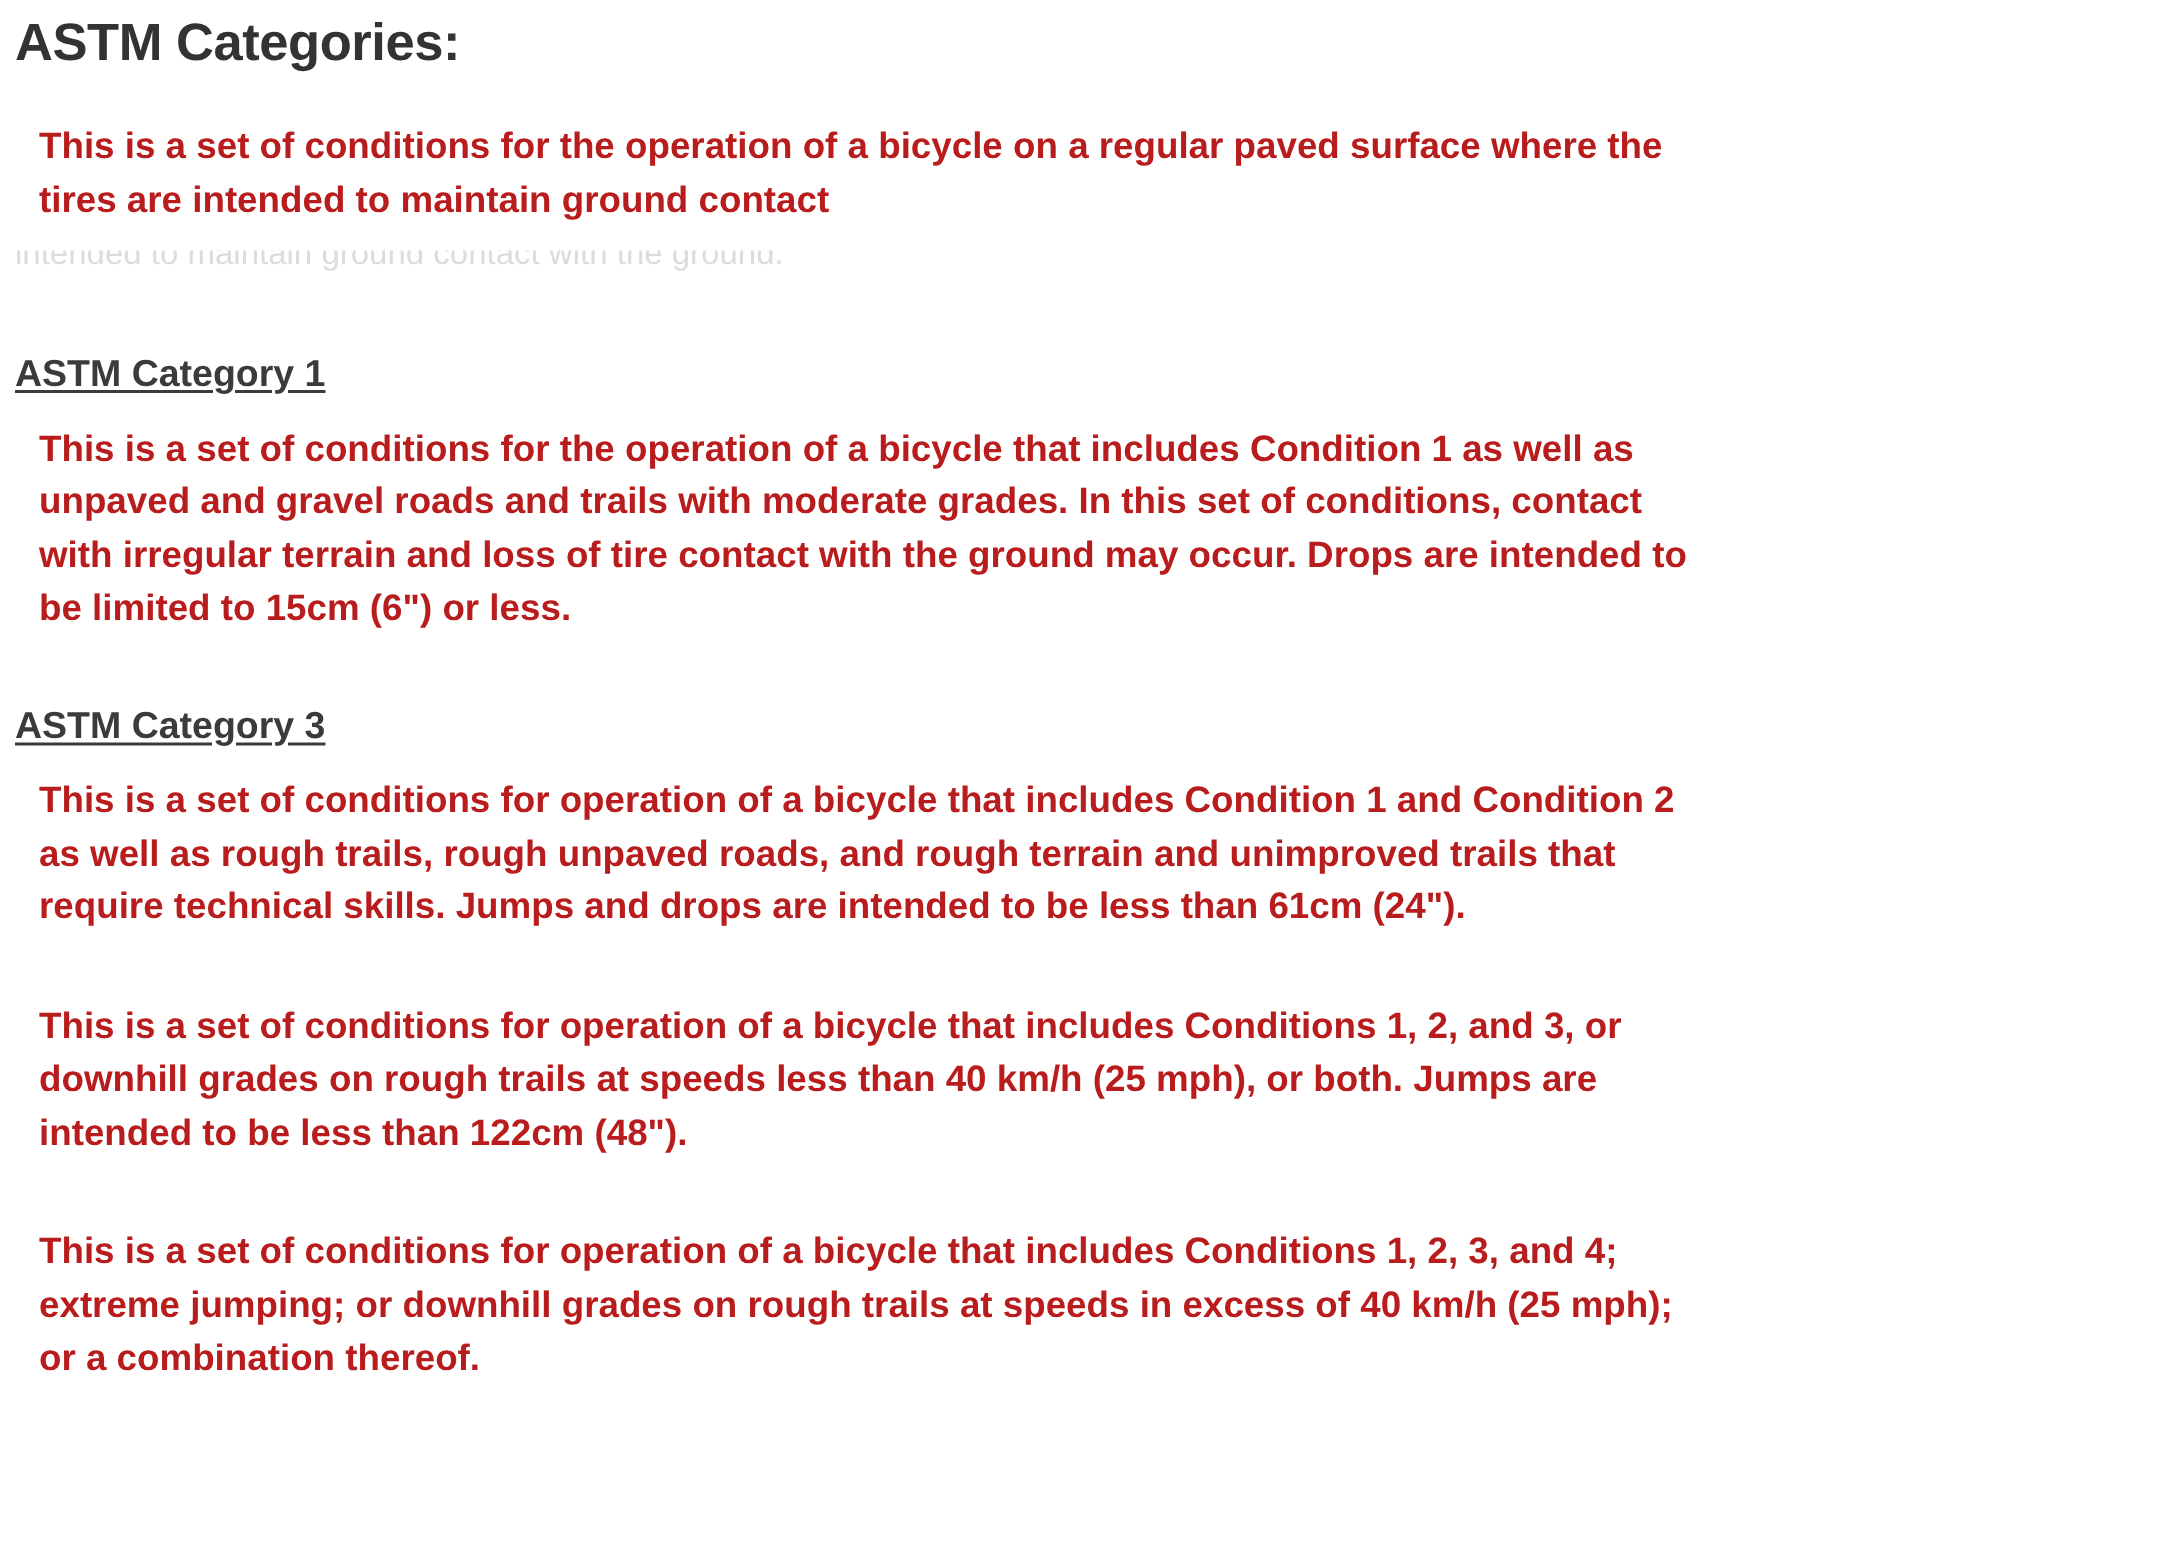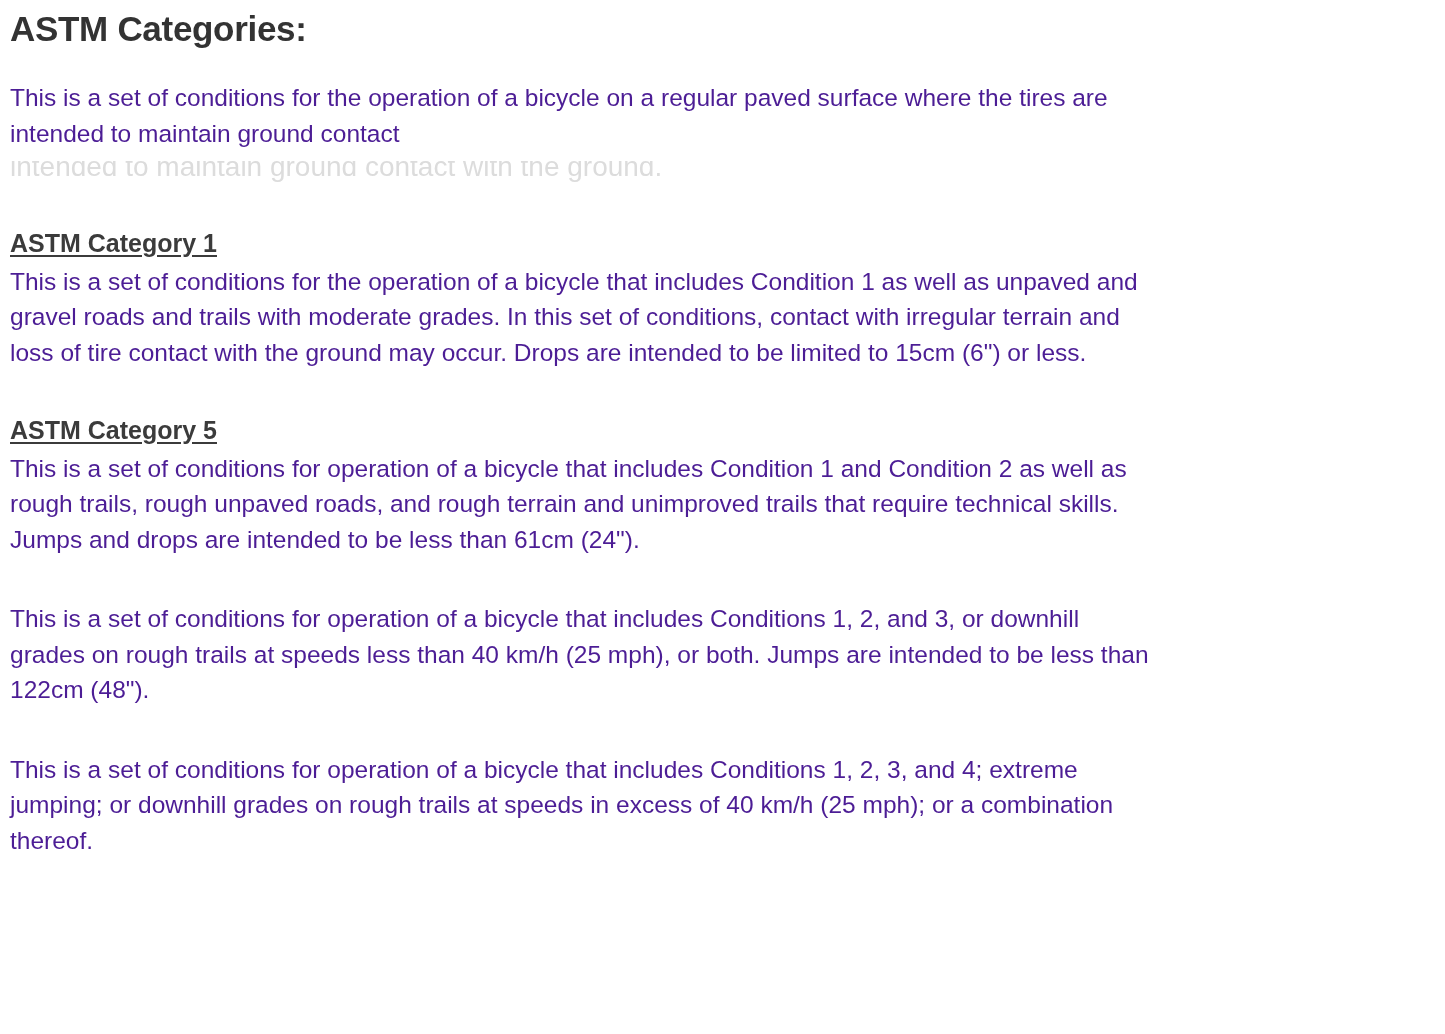--- a/index.html
+++ b/index.html
@@ -37,36 +37,36 @@
     font-size: 25px;
     font-weight: bold;
     color: #3b3b3b;
     text-decoration: underline;
     text-underline-offset: 3px;
     margin: 0 0 4px 0;
     line-height: 1.3;
   }
   .cat-body {
     font-size: 24.5px;
-    font-weight: 400;
+    font-weight: 700;
     line-height: 1.45;
-    color: #4c1d95;
-    margin: 0;
+    color: #b91c1c;
+    margin: 16px;
     max-width: 1432px;
   }
   
   .ghost-line {
     height: 22px;
     overflow: hidden;
     margin-top: 10px;
     position: relative;
   }
   .ghost-line span {
     display: block;
-    font-size: 28px;
+    font-size: 22px;
     line-height: 1.45;
     color: #dcdcdc;
     position: relative;
     top: -14px;
     white-space: nowrap;
   }
 </style>
 </head>
 <body>
 
@@ -80,21 +80,21 @@
       <span>intended to maintain ground contact with the ground.</span>
     </div>
   </section>
 
   <section class="category">
     <h2 class="cat-heading">ASTM Category 1</h2>
     <p class="cat-body">This is a set of conditions for the operation of a bicycle that includes Condition 1 as well as unpaved and gravel roads and trails with moderate grades. In this set of conditions, contact with irregular terrain and loss of tire contact with the ground may occur. Drops are intended to be limited to 15cm (6") or less.</p>
   </section>
 
   <section class="category">
-    <h2 class="cat-heading">ASTM Category 5</h2>
+    <h2 class="cat-heading">ASTM Category 3</h2>
     <p class="cat-body">This is a set of conditions for operation of a bicycle that includes Condition 1 and Condition 2 as well as rough trails, rough unpaved roads, and rough terrain and unimproved trails that require technical skills. Jumps and drops are intended to be less than 61cm (24").</p>
   </section>
 
   <section class="category">
     <p class="cat-body">This is a set of conditions for operation of a bicycle that includes Conditions 1, 2, and 3, or downhill grades on rough trails at speeds less than 40 km/h (25 mph), or both. Jumps are intended to be less than 122cm (48").</p>
   </section>
 
   <section class="category">
     <p class="cat-body">This is a set of conditions for operation of a bicycle that includes Conditions 1, 2, 3, and 4; extreme jumping; or downhill grades on rough trails at speeds in excess of 40 km/h (25 mph); or a combination thereof.</p>
   </section>

